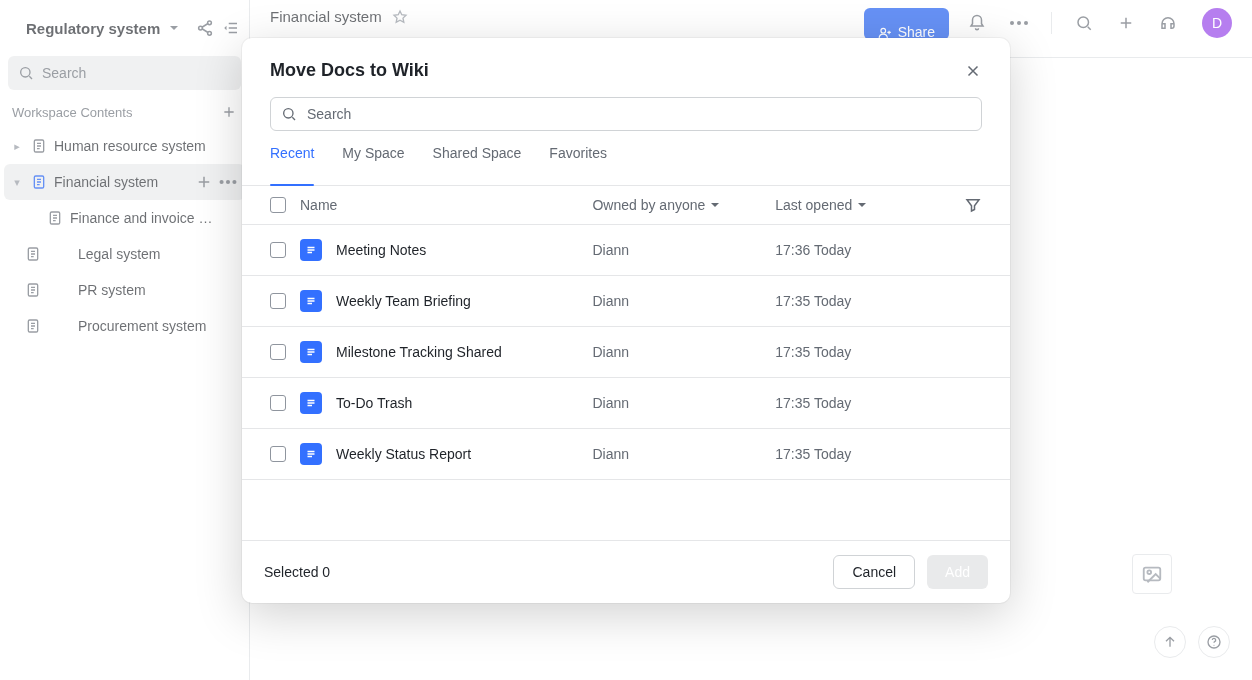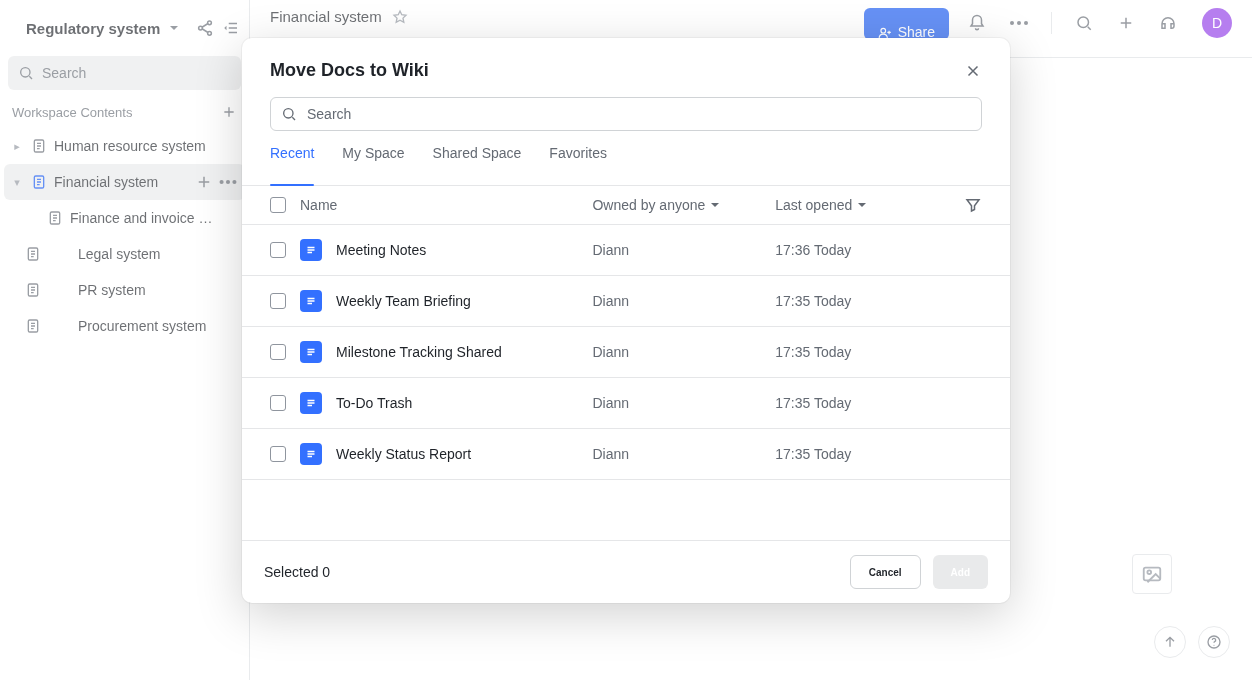--- a/index.html
+++ b/index.html
@@ -109,21 +109,21 @@
   .doc-row .time { color:var(--muted);}
   .doc-row:last-child { border-bottom:1px solid var(--modal-border);}
 
   .cb { width:16px; height:16px; border:1.5px solid #8f959e; border-radius:3px; display:inline-block;}
 
   .modal-gap { height:60px;}
 
   .modal-footer { border-top:1px solid var(--modal-border); padding:14px 22px; display:flex; align-items:center;}
   .selected-count { font-size:14px;}
   .footer-spacer { flex:1;}
-  .btn { height:34px; border-radius:6px; padding:0 18px; font-size:10px; cursor:pointer; display:flex; align-items:center;font-weight:bold;}
+  .btn { height:34px; border-radius:6px; padding:0 18px; font-size:14px; cursor:pointer; display:flex; align-items:center;}
   .btn-cancel { background:#fff; border:1px solid #d0d3d6; color:var(--text); margin-right:12px;}
   .btn-add { background:#e9eaeb; border:none; color:#fff;}
 
   
   svg { display:block; }
 </style>
 </head>
 <body>
 
 <div class="app">

